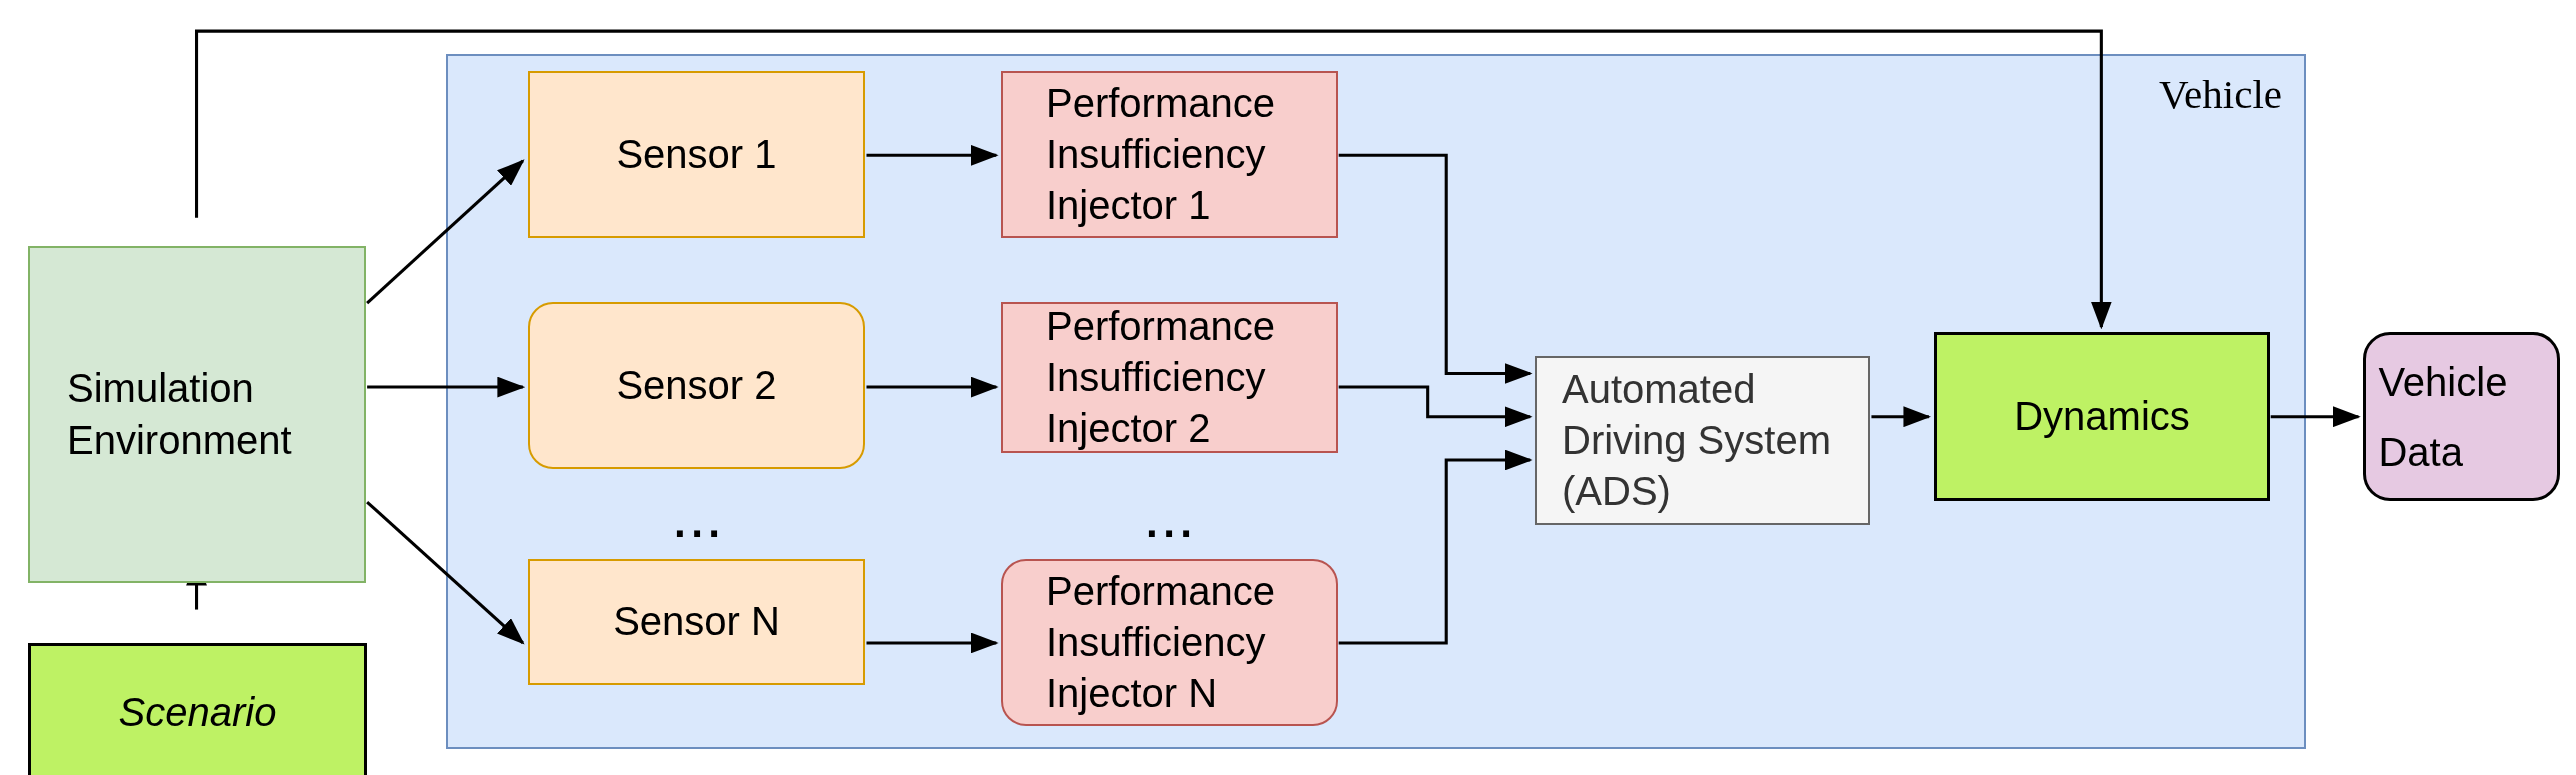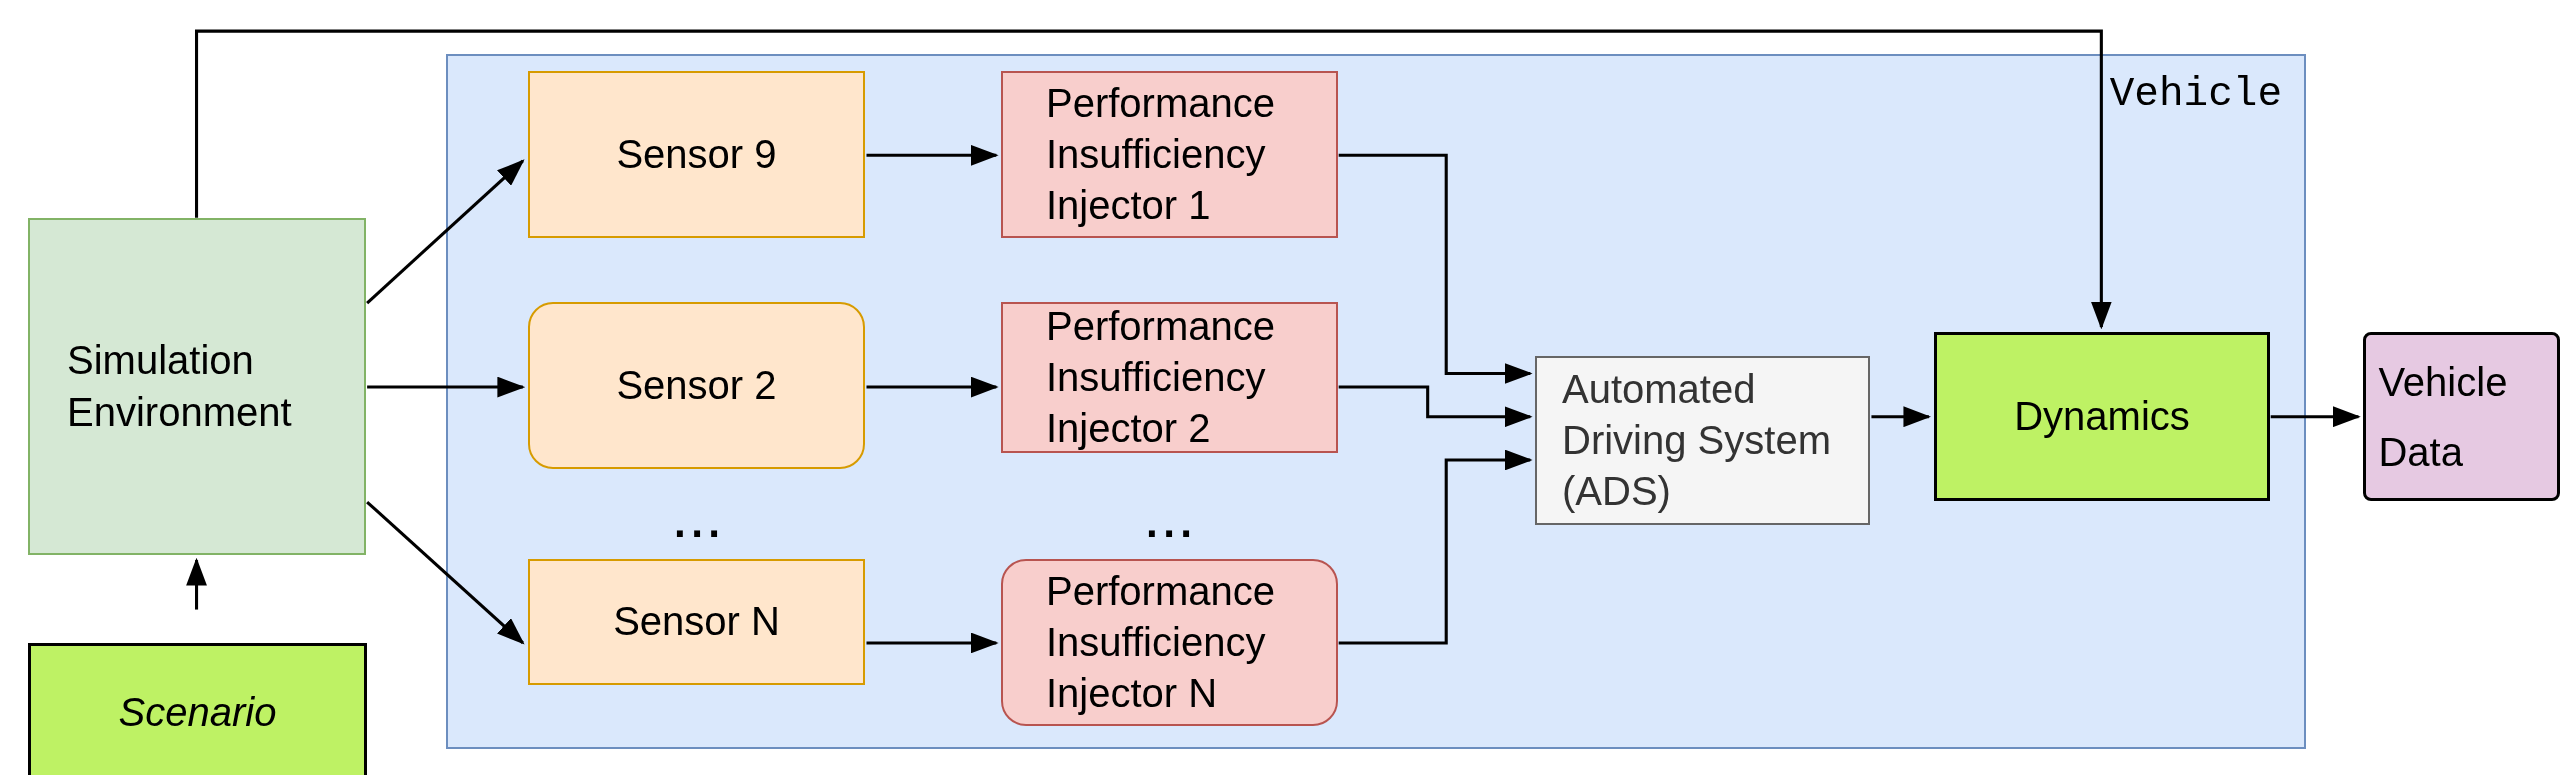--- a/index.html
+++ b/index.html
@@ -12,30 +12,30 @@
   .node{
     position:absolute;display:flex;align-items:center;justify-content:center;
     text-align:left;font-size:40px;line-height:1.28;box-sizing:border-box;z-index:3;
   }
   .container{
     position:absolute;background:var(--blue-fill,#dae8fc);
     border:2.5px solid var(--blue-stroke,#6c8ebf);box-sizing:border-box;z-index:1;
   }
   .container-label{
     position:absolute;top:16px;right:22px;font-size:41px;line-height:1.1;
-    font-family:Liberation Mono, monospace;color:#000;
+    font-family:Liberation Serif, serif;color:#000;
   }
-  .sim{background:var(--green-fill,#d5e8d4);border:2.5px solid var(--green-stroke,#82b366);padding:0 37px;}
+  .sim{background:var(--green-fill,#d5e8d4);border:2.5px solid var(--green-stroke,#82b366);padding:0 37px;margin-top:28px;}
   .sensor{background:var(--orange-fill,#ffe6cc);border:2.5px solid var(--orange-stroke,#d79b00);}
   .injector{background:var(--red-fill,#f8cecc);border:2.5px solid var(--red-stroke,#b85450);padding:0 43px;}
   .plain{background:#bef264;border:3.7px solid var(--black,#000);}
   .ads{background:var(--gray-fill,#f5f5f5);border:2.5px solid var(--gray-stroke,#666666);color:var(--gray-text,#333);padding:0 25px;}
   .vdata{
     background:var(--purple-fill,#e6c9e2);border:3.7px solid var(--black,#000);
-    border-radius:8px;line-height:1.75;padding:0 12.4px;
+    border-radius:27px;line-height:1.75;padding:0 12.4px;
   }
   .dots{
     position:absolute;z-index:3;font-size:62px;line-height:1;font-weight:400;
     transform:translateX(-50%);color:#000;
   }
 </style>
 </head>
 <body>
 
 <div class="canvas">
@@ -67,21 +67,21 @@
 
   <div class="node sim" style="left:28px;top:218px;width:338px;height:337px;">
     <span>Simulation Environment</span>
   </div>
 
   <div class="node plain" style="left:28px;top:643px;width:339px;height:140px;font-style:italic;">
     <span>Scenario</span>
   </div>
 
   <div class="node sensor" style="left:528px;top:71px;width:337px;height:167px;">
-    <span>Sensor 9</span>
+    <span>Sensor 1</span>
   </div>
 
   <div class="node sensor" style="left:528px;top:302px;width:337px;height:167px;border-radius:25px;">
     <span>Sensor 2</span>
   </div>
 
   <div class="node sensor" style="left:528px;top:559px;width:337px;height:126px;">
     <span>Sensor N</span>
   </div>
 

